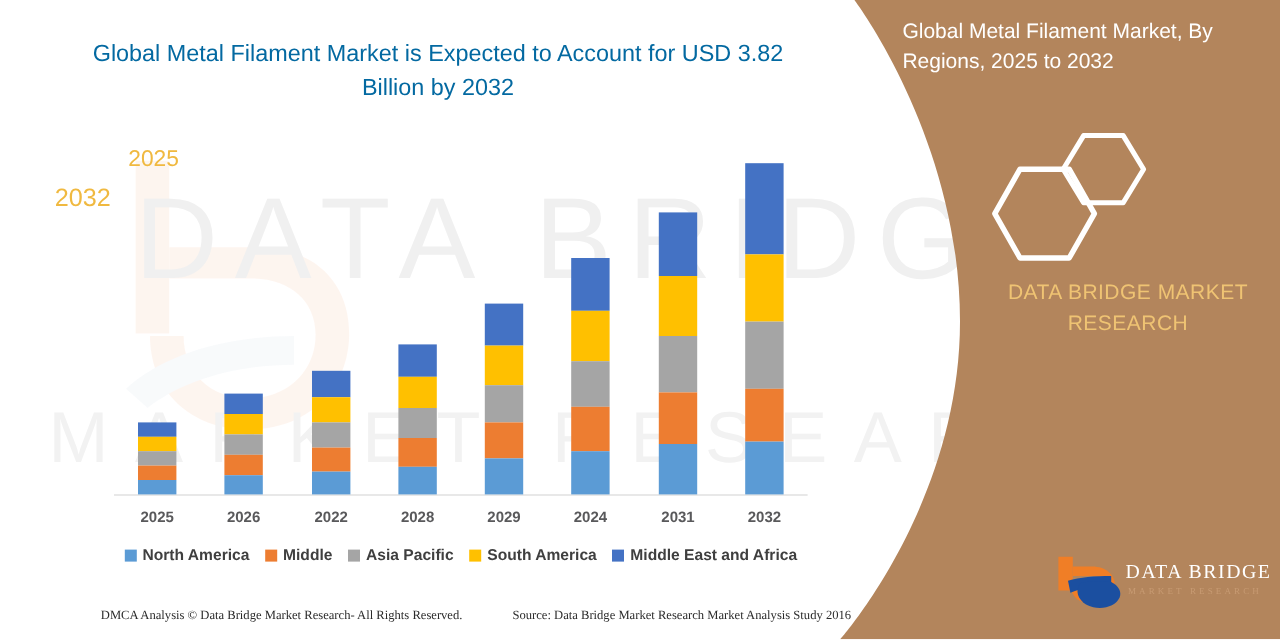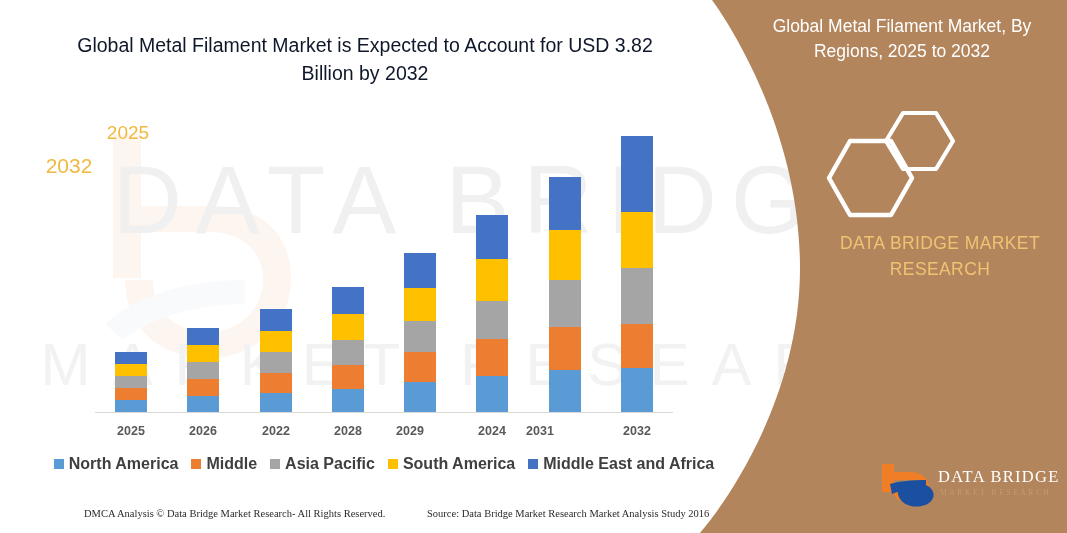--- a/index.html
+++ b/index.html
@@ -28,21 +28,21 @@
   .wm-text2{
     left:0;top:330px;width:1010px;
     text-align:center;
     font-size:60px;letter-spacing:22px;
     color:#f2f2f2;font-weight:400;
   }
 
   
   .headline{
     position:absolute;left:60px;top:32px;width:610px;
-    text-align:center;color:#0f172a;
+    text-align:center;color:#0369a1;
     font-size:19.5px;line-height:1.42;font-weight:400;
   }
 
   
   #chart{position:absolute;left:0;top:0;width:700px;height:460px;}
   .plot{position:absolute;left:95px;top:120px;width:578px;height:292px;}
   .axis-line{
     position:absolute;left:95px;top:412px;width:578px;height:1px;
     background:#d9d9d9;
   }
@@ -54,36 +54,36 @@
   }
 
   
   .legend{
     position:absolute;left:95px;top:455px;width:578px;
     display:flex;justify-content:center;align-items:center;gap:13px;
     flex-wrap:nowrap;
   }
   .lg-item{display:flex;align-items:center;gap:5px;white-space:nowrap;}
   .lg-swatch{width:10px;height:10px;display:inline-block;flex:0 0 auto;}
-  .lg-label{font-size:16px;font-weight:bold;color:#3F3F3F;}
+  .lg-label{font-size:13px;font-weight:bold;color:#3F3F3F;}
 
   
   .footer{
     position:absolute;top:508px;left:0;width:700px;
     font-family:"Liberation Serif", serif;
     font-size:10.5px;color:#2b2b2b;
   }
   .f-left{position:absolute;left:84px;top:0;white-space:nowrap;}
   .f-right{position:absolute;left:427px;top:0;white-space:nowrap;}
 
   
   #panel{position:absolute;left:0;top:0;width:1067px;height:533px;}
   .panel-title{
     position:absolute;left:752px;top:14px;width:300px;
-    text-align:center;color:#ffffff;
+    color:#ffffff;
     font-size:17.5px;line-height:1.45;font-weight:400;
   }
   .hex-wrap{position:absolute;left:820px;top:100px;width:180px;height:120px;}
   .hex-label{
     position:absolute;color:#F0B940;font-weight:400;
     text-align:center;
   }
   .hex-2032{left:24px;top:154px;width:90px;font-size:21px;}
   .hex-2025{left:88px;top:122px;width:80px;font-size:19px;}
   .brand{
@@ -178,23 +178,23 @@
           <span class="seg" title="Asia Pacific 2032" style="height: 56px; background: rgb(165, 165, 165);"></span>
           <span class="seg" title="Europe 2032" style="height: 44px; background: rgb(237, 125, 49);"></span>
           <span class="seg" title="North America 2032" style="height: 44px; background: rgb(91, 155, 213);"></span>
         </div>
       </div>
     <div id="xlabels">
         <div class="xlab" style="left: 101px;">2025</div>
         <div class="xlab" style="left: 173px;">2026</div>
         <div class="xlab" style="left: 246px;">2022</div>
         <div class="xlab" style="left: 318px;">2028</div>
-        <div class="xlab" style="left: 380px;">2029</div>
+        <div class="xlab" style="left: 390px;">2029</div>
         <div class="xlab" style="left: 462px;">2024</div>
-        <div class="xlab" style="left: 510px;">2031</div>
+        <div class="xlab" style="left: 535px;">2031</div>
         <div class="xlab" style="left: 607px;">2032</div>
       </div>
   </div>
 
   <div class="legend" id="legend">
       <div class="lg-item">
         <span class="lg-swatch" style="background: rgb(91, 155, 213);"></span>
         <span class="lg-label">North America</span>
       </div>
       <div class="lg-item">

